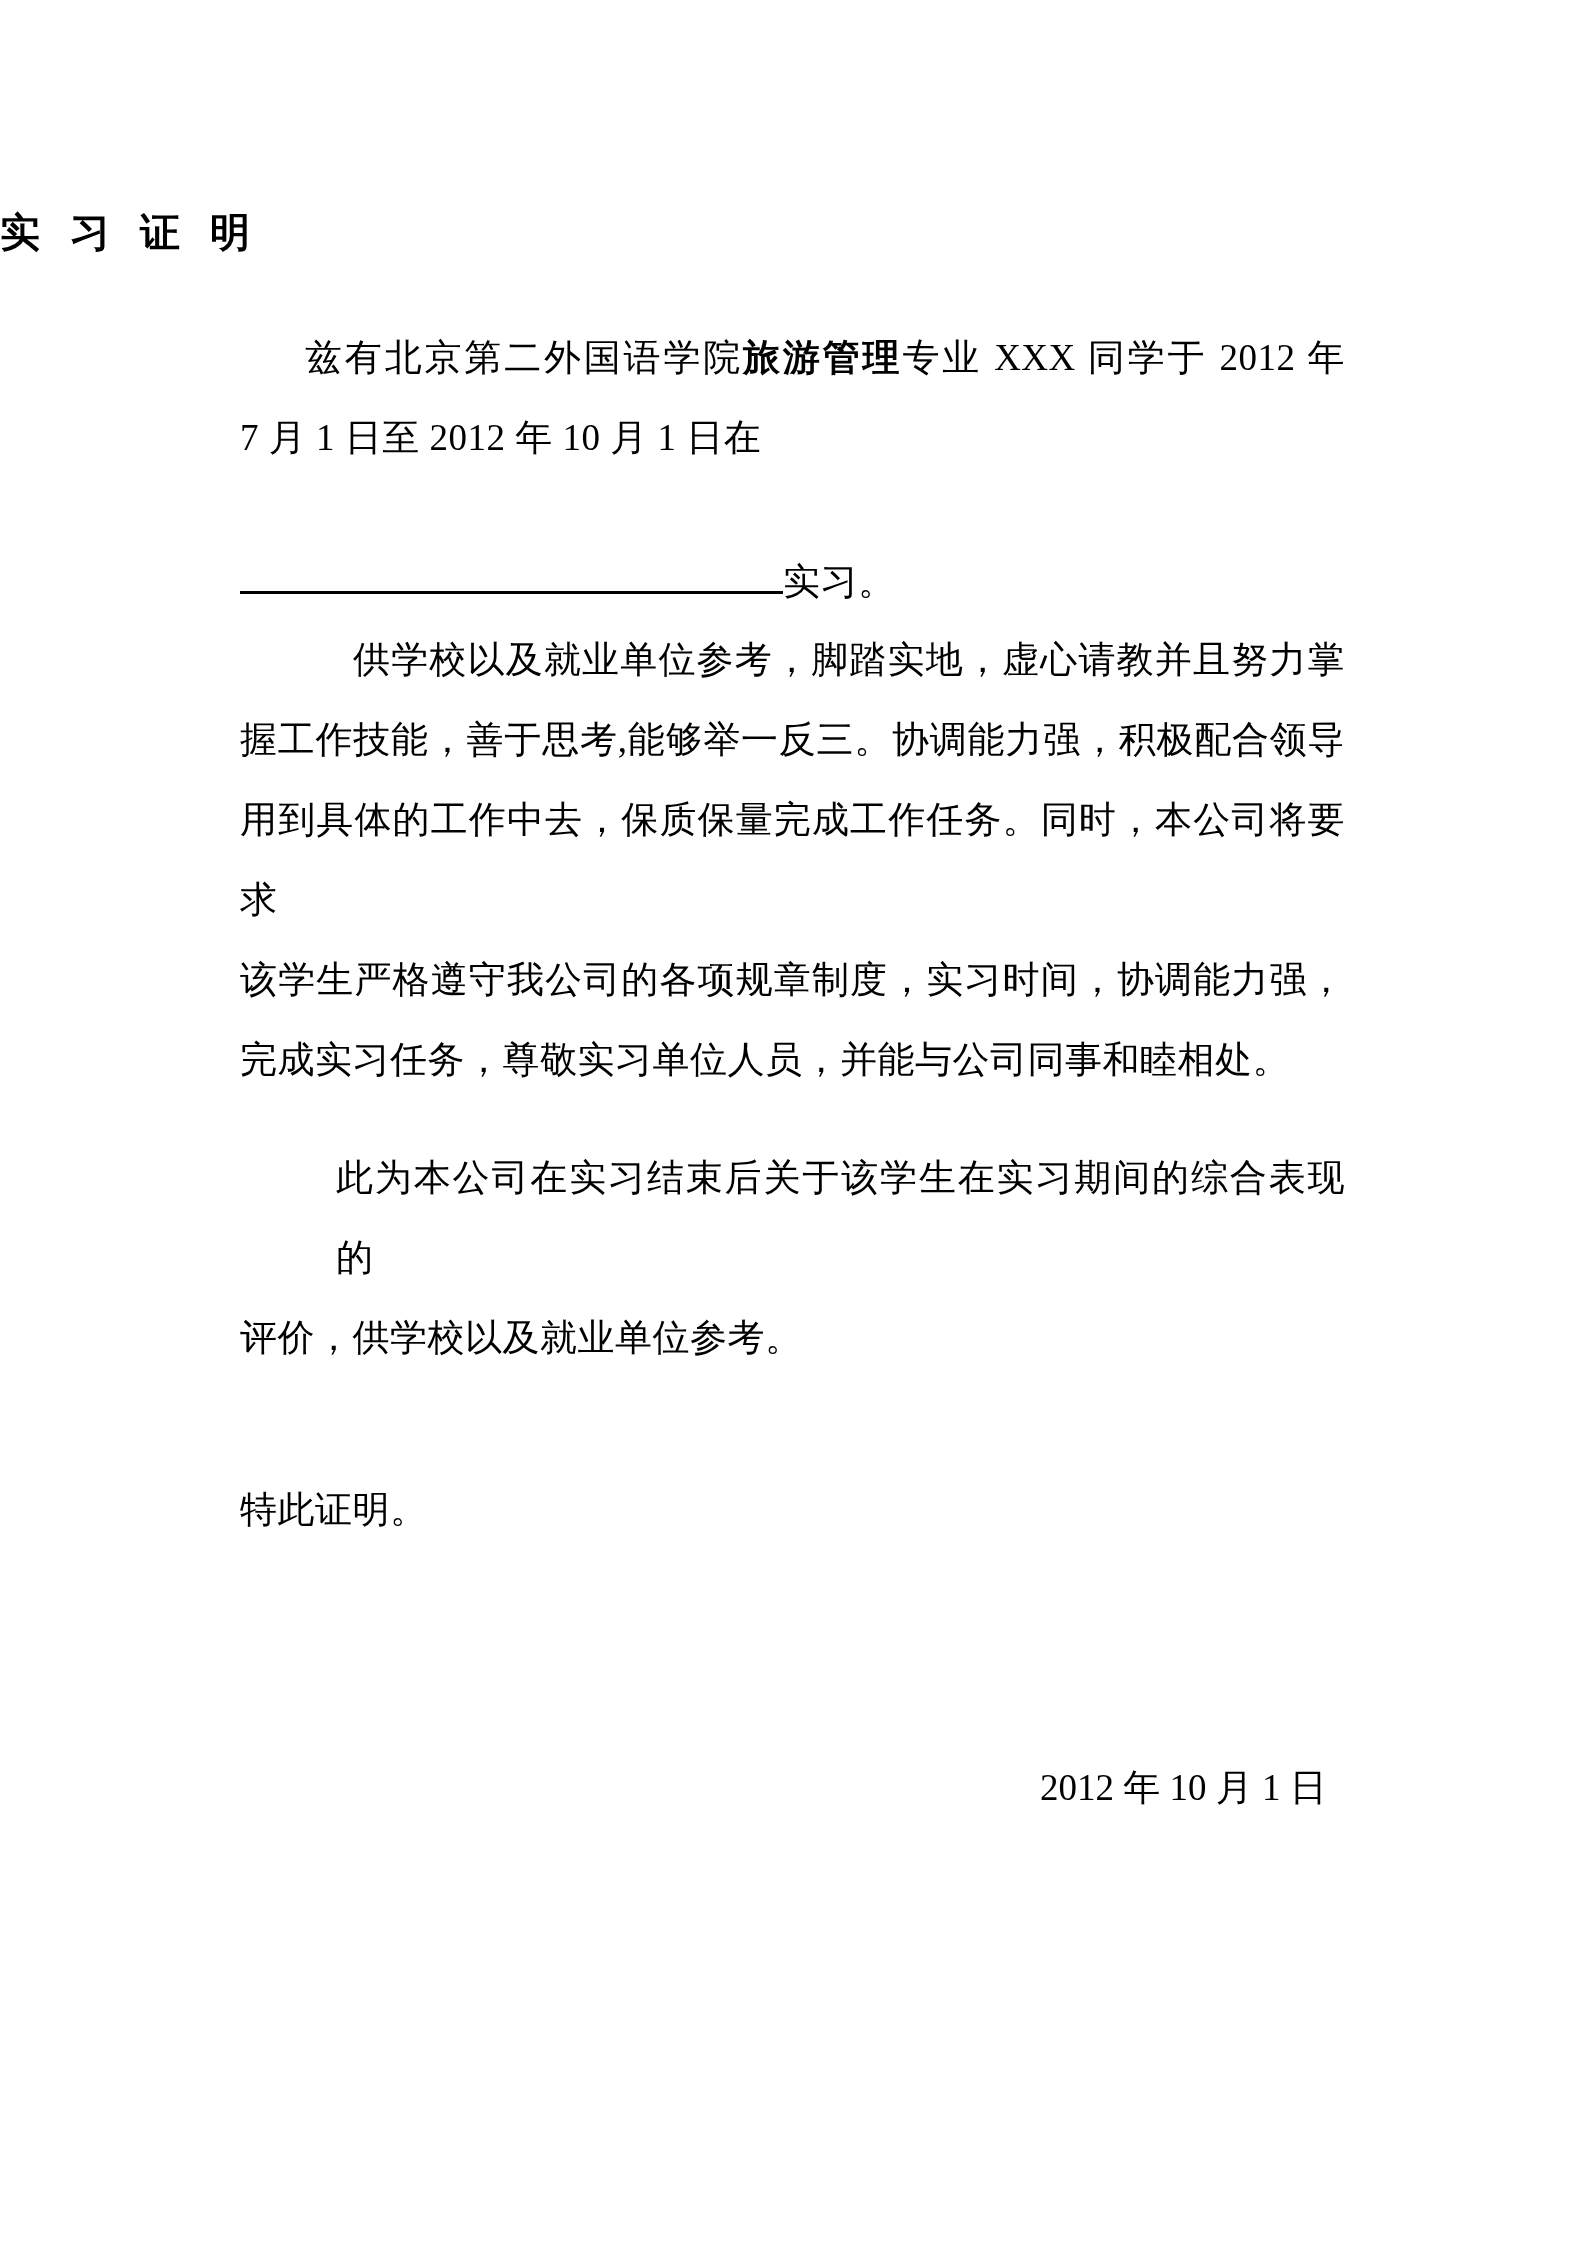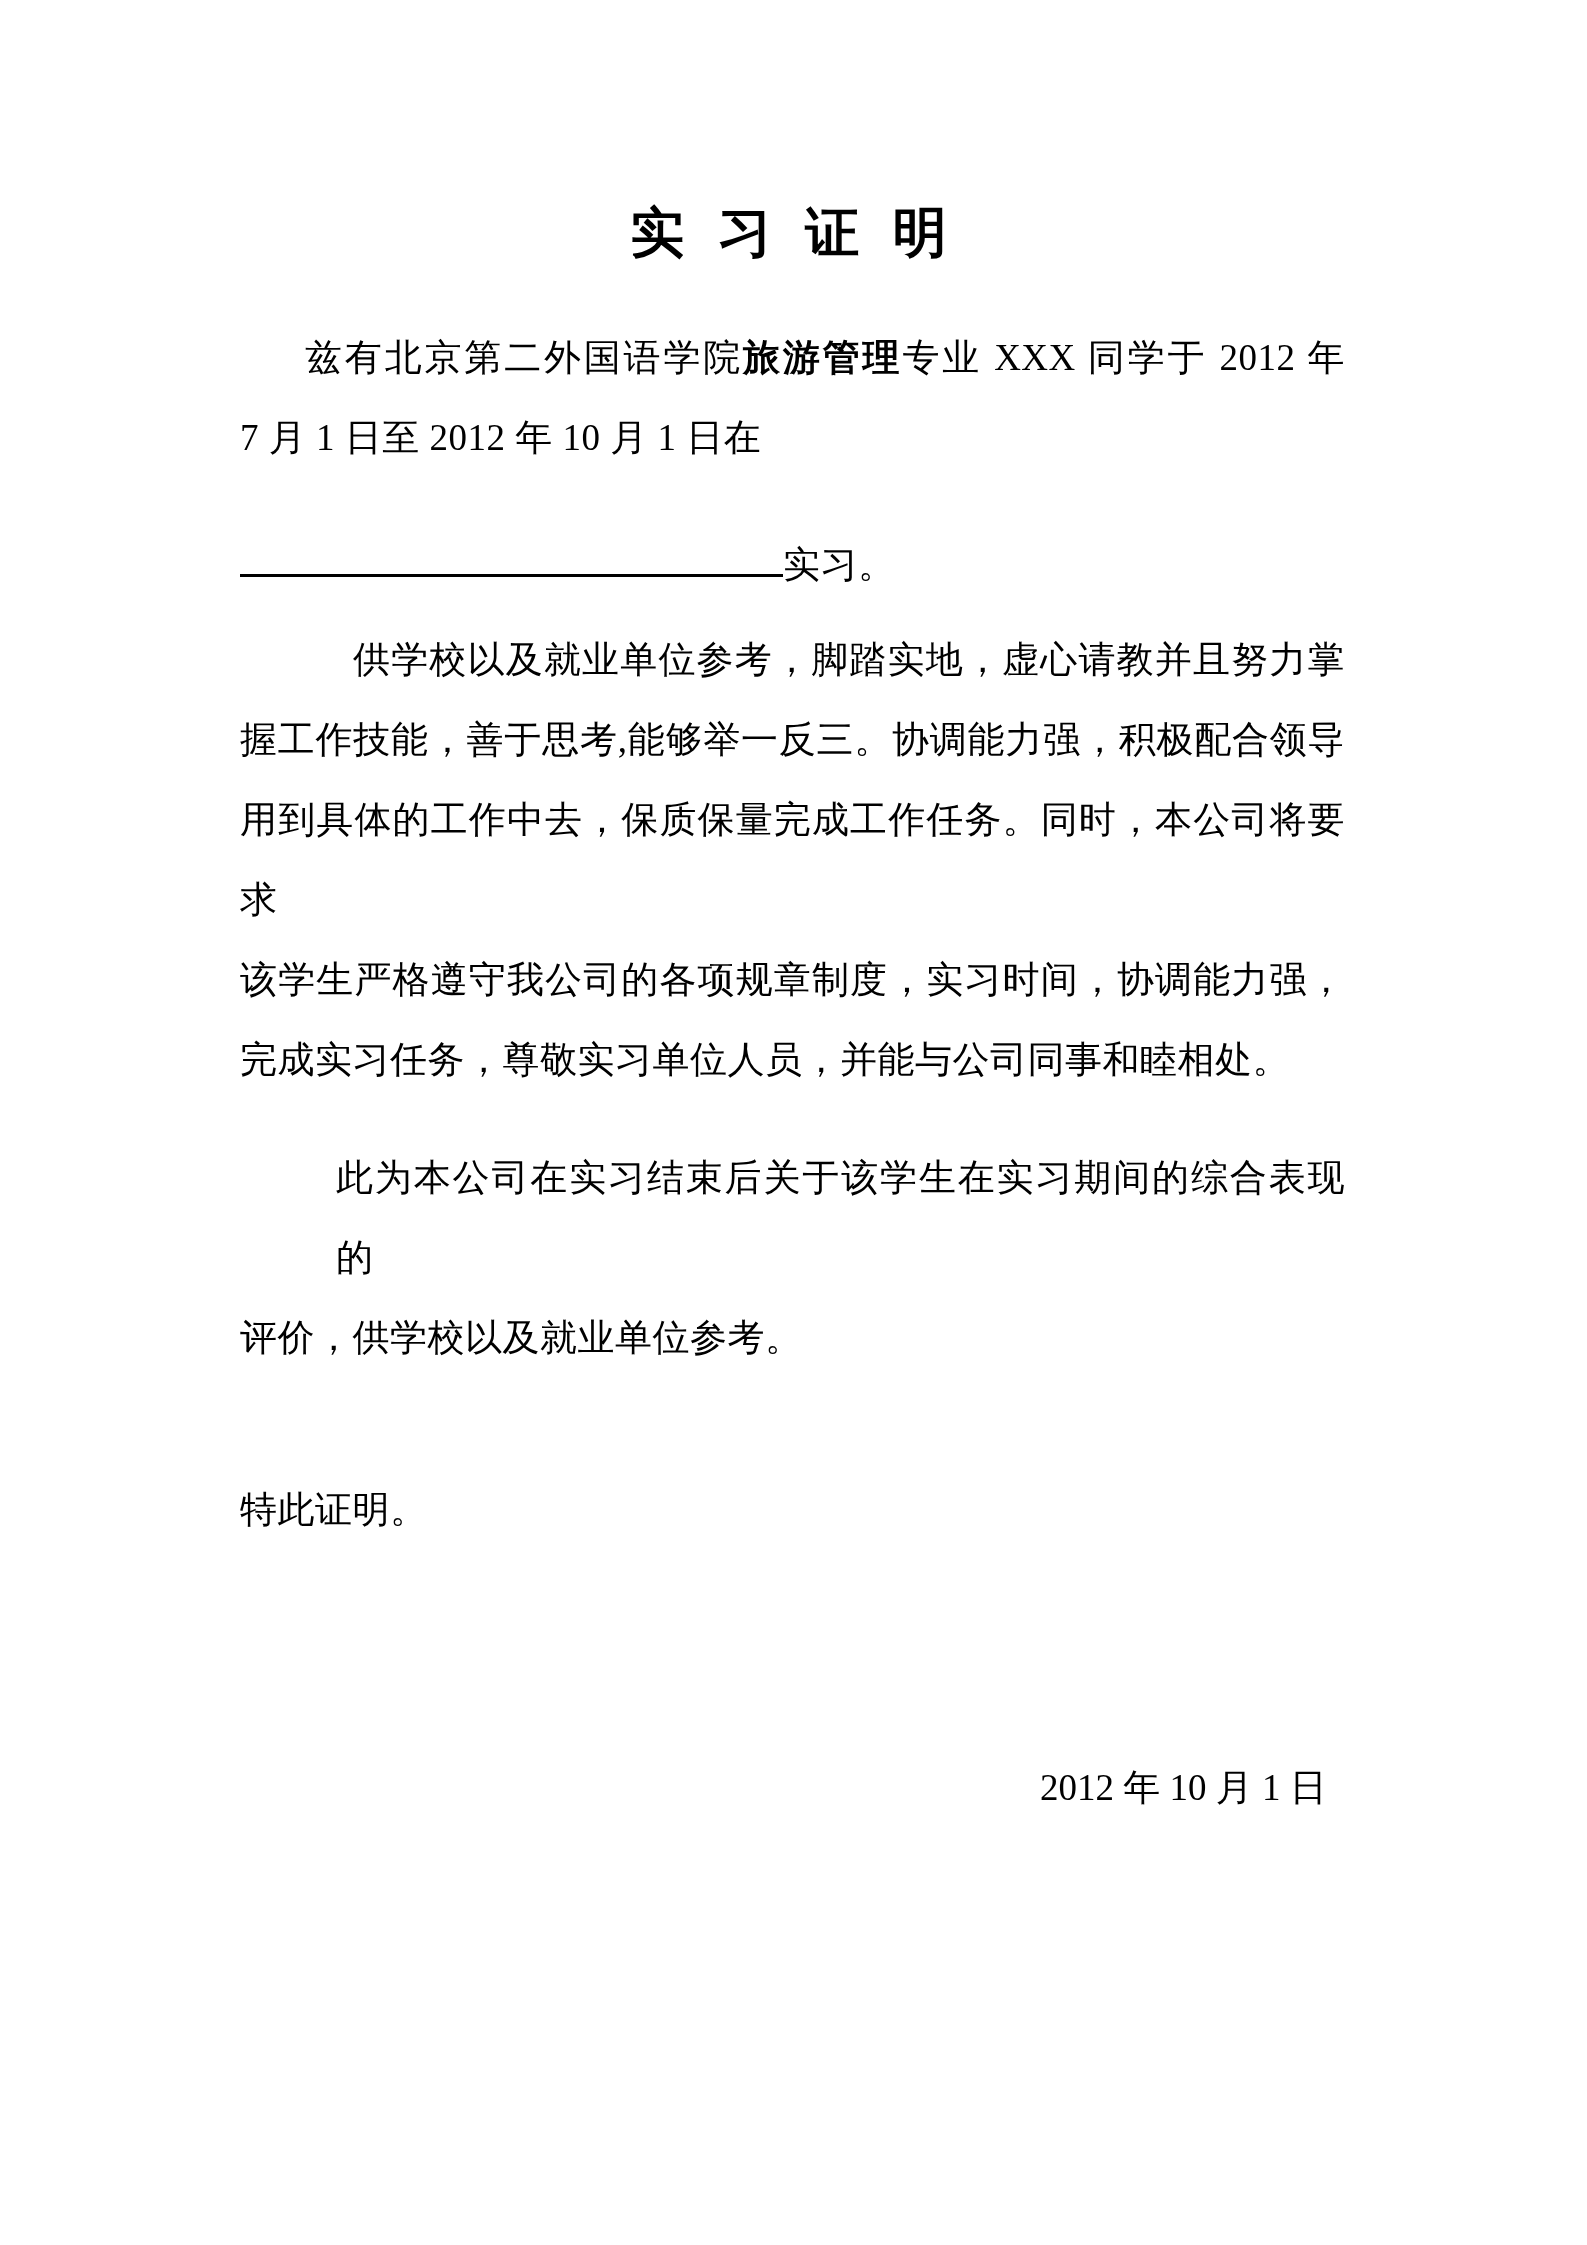--- a/index.html
+++ b/index.html
@@ -14,22 +14,21 @@
     background: #ffffff;
     color: #000000;
     font-family: "Liberation Serif", "DejaVu Serif", serif;
     overflow: hidden;
   }
   .doc-title {
     position: absolute;
     top: 193px;
     left: 0;
     width: 100%;
-    text-align: center;
-    font-size: 54px;
+    font-size: 40px;
     font-weight: bold;
     letter-spacing: 10px;
     line-height: 80px;
     white-space: pre;
   }
   .para {
     position: absolute;
     left: 240px;
     width: 1105px;
     font-size: 37px;
@@ -39,21 +38,21 @@
   .line {
     white-space: nowrap;
   }
   .line.justified {
     white-space: normal;
     text-align: justify;
     text-align-last: justify;
   }
   .para-intro   { top: 318px; }
   .indent-1     { padding-left: 65px; }
-  .para-blank   { top: 525px; }
+  .para-blank   { top: 542px; }
   .para-body    { top: 620px; }
   .indent-2     { padding-left: 113px; }
   .para-note    { top: 1138px; }
   .indent-3     { padding-left: 96px; }
   .para-closing { top: 1470px; }
   .para-date {
     position: absolute;
     left: 1040px;
     top: 1748px;
     font-size: 37px;

